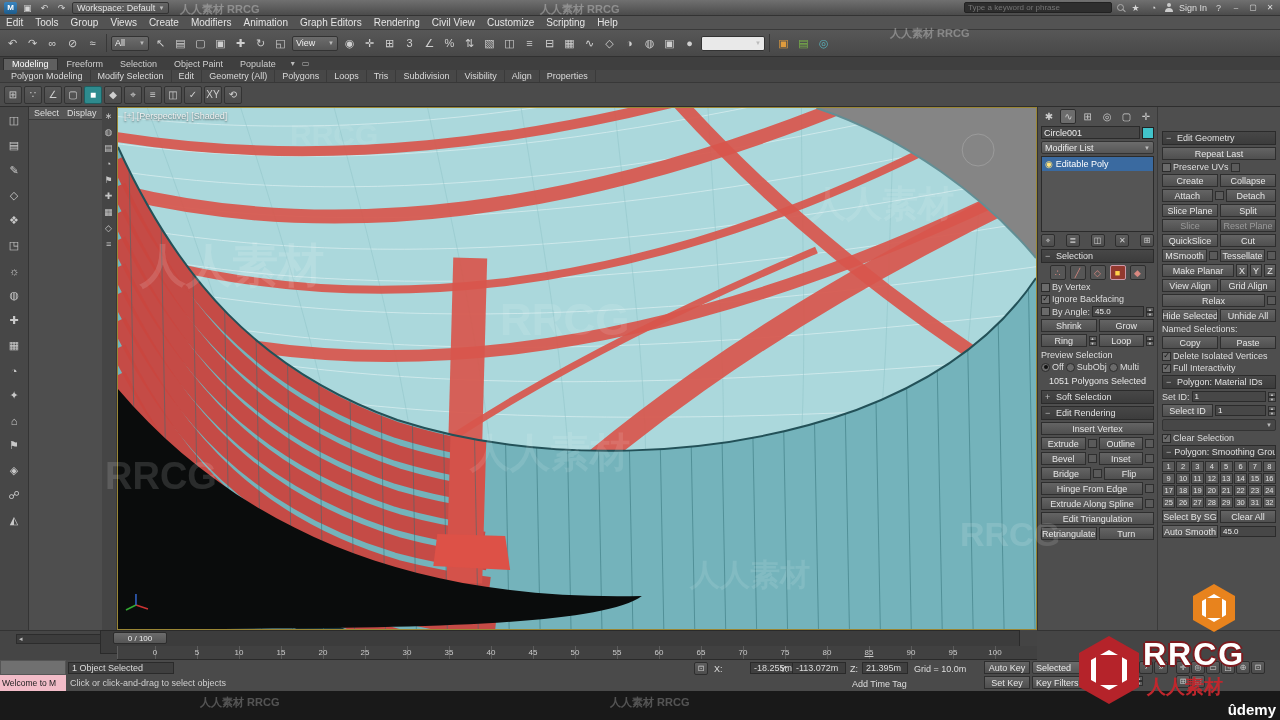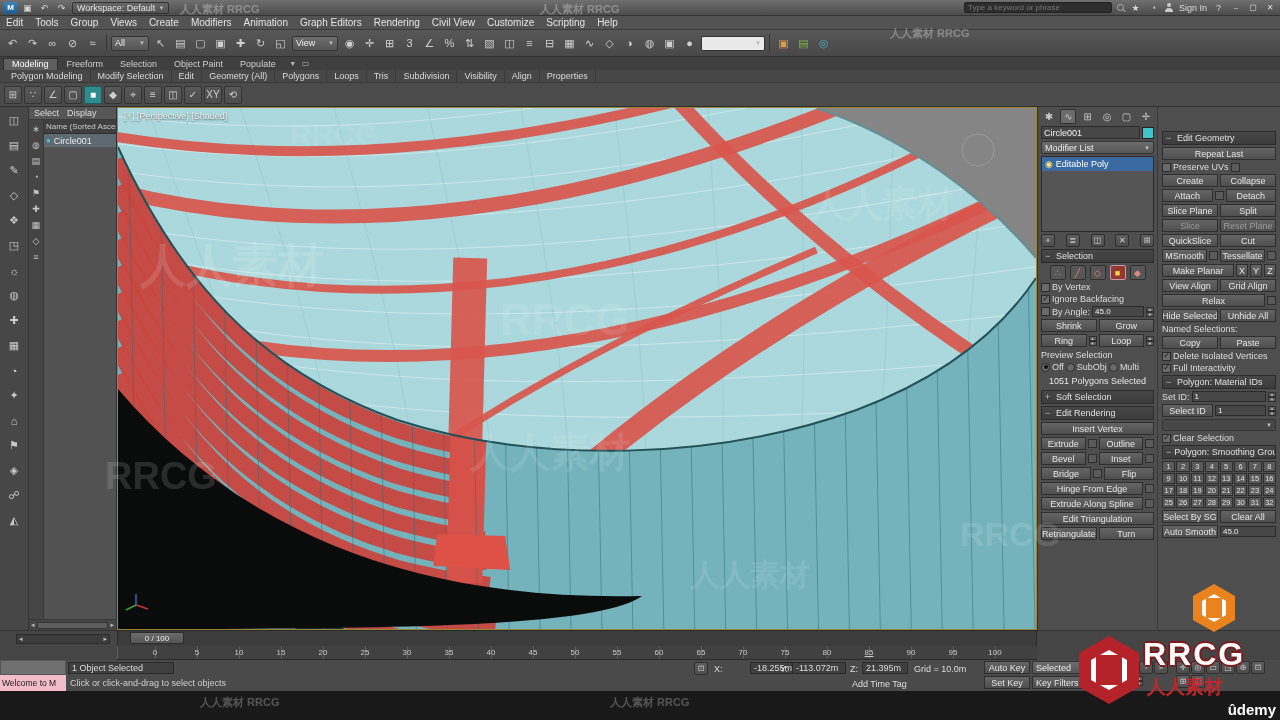--- a/index.html
+++ b/index.html
@@ -44,21 +44,21 @@
   .ribbon-secs{top:70px;height:13px;background:#474747;border-bottom:1px solid #383838;font-size:9px;color:#dadada;padding:0 4px}
   .rsec{padding:0 7px;border-right:1px solid #3a3a3a;height:100%;display:flex;align-items:center;white-space:nowrap}
   .ribbon-icons{top:83px;height:24px;background:#4b4b4b;border-bottom:1px solid #2e2e2e;gap:2px;padding:0 4px}
   .ricon{width:18px;height:18px;display:flex;align-items:center;justify-content:center;color:#cfcfcf;font-size:10px;border-radius:2px;background:linear-gradient(#585858,#4c4c4c);border:1px solid #333}
   .ricon.hl{background:#2e8b8e;color:#fff;border-color:#1d5f61}
   
   .main{position:absolute;top:107px;left:0;width:1280px;height:523px;display:flex}
   .leftstrip{width:29px;background:#474747;border-right:1px solid #343434;display:flex;flex-direction:column;align-items:center;padding-top:5px;gap:8px}
   .lsicon{width:20px;height:17px;display:flex;align-items:center;justify-content:center;color:#c9c9c9;font-size:11px}
   
-  .explorer{width:88px;background:#4e4e4e;border-right:1px solid #333;position:relative;font-size:9px;display:flex;flex-direction:column}
+  .explorer{width:88px;background:#4e4e4e;border-right:1px solid #333;position:relative;font-size:9px;display:flex;flex-direction:row}
   .exp-menus{display:flex;gap:8px;padding:1px 5px;background:#565656;border-bottom:1px solid #3a3a3a;height:13px;align-items:center}
   .exp-body{flex:1;display:flex;min-height:0}
   .exp-side{width:15px;background:#454545;border-right:1px solid #383838;display:flex;flex-direction:column;align-items:center;gap:6px;padding-top:4px}
   .exicon{color:#c5c5c5;font-size:9px}
   .exp-main{flex:1;display:flex;flex-direction:column;min-width:0}
   .exp-colhdr{background:#3f3f3f;border-bottom:1px solid #2e2e2e;font-size:8px;color:#ccc;padding:2px 2px;white-space:nowrap;overflow:hidden}
   .exp-list{flex:1;background:#525252}
   .exp-row{height:13px;display:flex;align-items:center;gap:3px;padding:0 2px;color:#ececec;white-space:nowrap;overflow:hidden}
   .exp-row.sel{background:#5d6a72}
   .exdot{color:#3fc4cb;font-size:8px}
@@ -99,21 +99,21 @@
   .stack-row.sel{background:#3a6aa0}
   .bulb{color:#ffe27a;font-size:9px}
   .subicon{width:16px;height:15px;display:flex;align-items:center;justify-content:center;color:#d98880;font-size:9px;background:#565656;border:1px solid #2e2e2e;border-radius:2px}
   .subicon.act{background:#93392f;color:#ffd24a;border-color:#c9a}
   .status-txt{text-align:center;color:#e8e8e8;padding:2px 0}
   .sg-grid{display:grid;grid-template-columns:repeat(8,1fr);gap:1px}
   .sgc{height:11px;background:#5a5a5a;border:1px solid #2e2e2e;font-size:7.5px;display:flex;align-items:center;justify-content:center;color:#e0e0e0}
   
   .tlstub{position:absolute;top:630px;left:0;width:117px;height:30px;background:#454545;border-top:1px solid #333}
   .mini-scroll{position:absolute;left:16px;top:3px;width:94px;height:10px;background:#3c3c3c;border:1px solid #2c2c2c;display:flex;align-items:center;justify-content:space-between;font-size:7px;color:#bbb;padding:0 2px}
-  .timeline{position:absolute;top:630px;left:117px;width:920px;height:24px;background:#3c3c3c;border:1px solid #2a2a2a}
+  .timeline{position:absolute;top:630px;left:100px;width:920px;height:24px;background:#3c3c3c;border:1px solid #2a2a2a}
   .tslider{position:absolute;left:12px;top:1px;width:54px;height:12px;background:linear-gradient(#6c6c6c,#555);border:1px solid #2c2c2c;border-radius:2px;color:#eee;font-size:8px;display:flex;align-items:center;justify-content:center}
   .ruler{position:absolute;top:646px;left:117px;width:920px;height:14px;background:#414141;border-bottom:1px solid #2a2a2a;background-image:repeating-linear-gradient(90deg,#5d5d5d 0,#5d5d5d 1px,transparent 1px,transparent 42px);background-position:38px 0}
   .tick-label{position:absolute;top:2px;transform:translateX(-50%);font-size:8px;color:#cacaca}
   .trstub{position:absolute;top:630px;left:1037px;width:243px;height:30px;background:#454545;border-top:1px solid #333}
   
   .statusbar{position:absolute;top:660px;left:0;width:1280px;height:31px;background:#4a4a4a;font-size:9px}
   .abs{position:absolute}
   .inset{background:#3f3f3f;border:1px solid #2a2a2a;color:#ddd;display:flex;align-items:center;padding:0 3px}
   .listener-top{left:0;top:0;width:66px;height:15px;background:#707070;border:1px solid #555}
   .listener-pink{left:0;top:15px;width:66px;height:16px;background:#f2bcc8;color:#222;display:flex;align-items:center;padding:0 2px;font-size:8.5px;white-space:nowrap;overflow:hidden}

